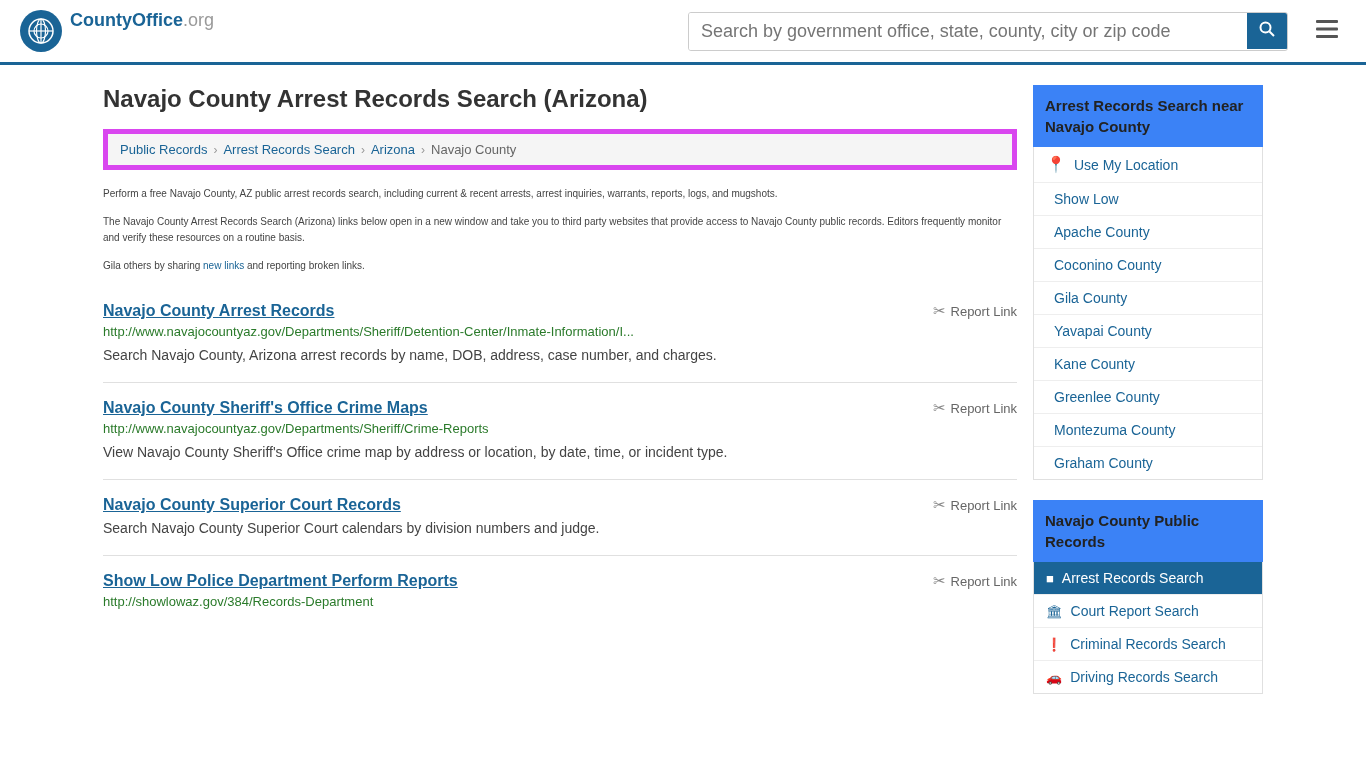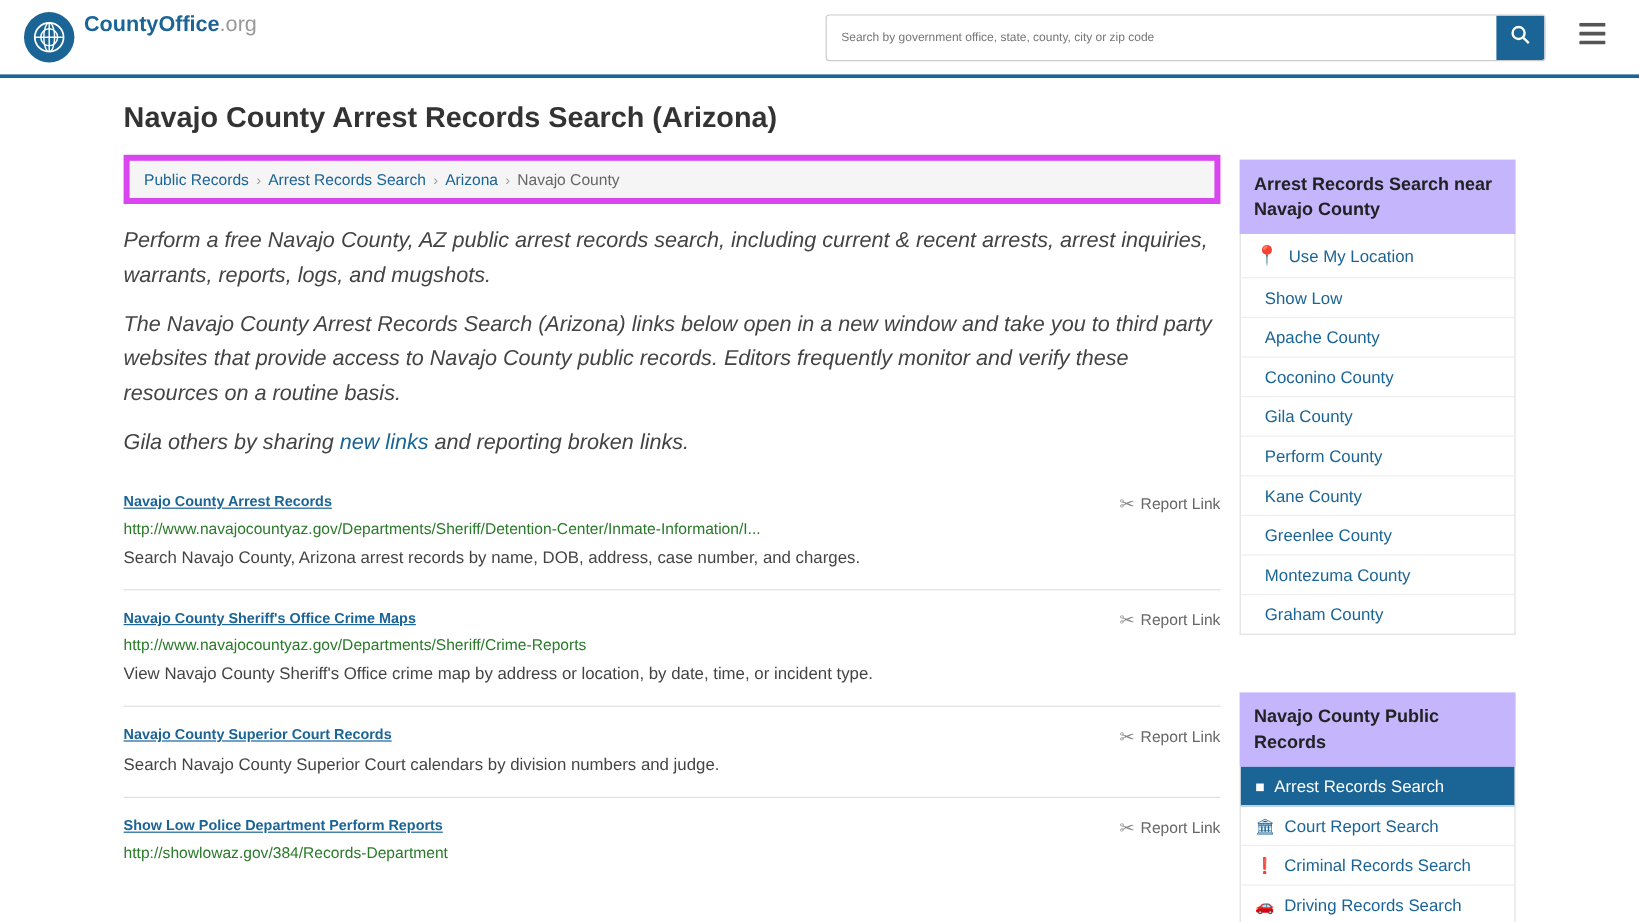--- a/index.html
+++ b/index.html
@@ -50,21 +50,21 @@
       border: 1px solid #ccc;
       border-radius: 3px;
       overflow: hidden;
       margin-left: auto;
     }
     .search-input {
       flex: 1;
       border: none;
       outline: none;
       padding: 8px 12px;
-      font-size: 10px;
+      font-size: 18px;
       color: #999;
     }
     .search-btn {
       background: #1a6496;
       border: none;
       padding: 8px 12px;
       cursor: pointer;
       color: #fff;
       font-size: 16px;
     }
@@ -116,43 +116,42 @@
     .breadcrumb a {
       color: #1a6496;
       text-decoration: none;
     }
     .breadcrumb .sep { color: #999; font-size: 12px; }
 
     
     .description {
       margin-bottom: 12px;
       line-height: 1.6;
-      font-size: 18px;
+      font-size: 10px;
       color: #444;
-      font-style: italic;
     }
     .description a {
       color: #1a6496;
       text-decoration: none;
     }
 
     
     .result-item {
       border-bottom: 1px solid #e0e0e0;
       padding: 16px 0;
     }
     .result-item:last-child { border-bottom: none; }
     .result-header {
       display: flex;
       align-items: flex-start;
       justify-content: space-between;
       margin-bottom: 4px;
     }
     .result-title {
-      font-size: 12px;
+      font-size: 16px;
       font-weight: bold;
       color: #1a6496;
       text-decoration: underline;
       cursor: pointer;
     }
     .report-link-btn {
       display: flex;
       align-items: center;
       gap: 5px;
       color: #666;
@@ -171,28 +170,27 @@
       font-size: 14px;
       color: #444;
       line-height: 1.5;
     }
 
     
     .sidebar-section {
       margin-bottom: 20px;
     }
     .sidebar-heading {
-      background: #c4b5fd;
+      background: #3b82f6;
       padding: 10px 12px;
       font-size: 15px;
       font-weight: bold;
       color: #222;
       margin-bottom: 0;
       line-height: 1.4;
-      margin-top: 48px;
     }
     .sidebar-list {
       list-style: none;
       border: 1px solid #e0e0e0;
       border-top: none;
     }
     .sidebar-list li {
       border-bottom: 1px solid #eee;
     }
     .sidebar-list li:last-child { border-bottom: none; }
@@ -385,21 +383,21 @@
         </li>
         <li>
           <a href="#">
             <span></span>
             <span>Gila County</span>
           </a>
         </li>
         <li>
           <a href="#">
             <span></span>
-            <span>Perform County</span>
+            <span>Yavapai County</span>
           </a>
         </li>
         <li>
           <a href="#">
             <span></span>
             <span>Kane County</span>
           </a>
         </li>
         <li>
           <a href="#">

